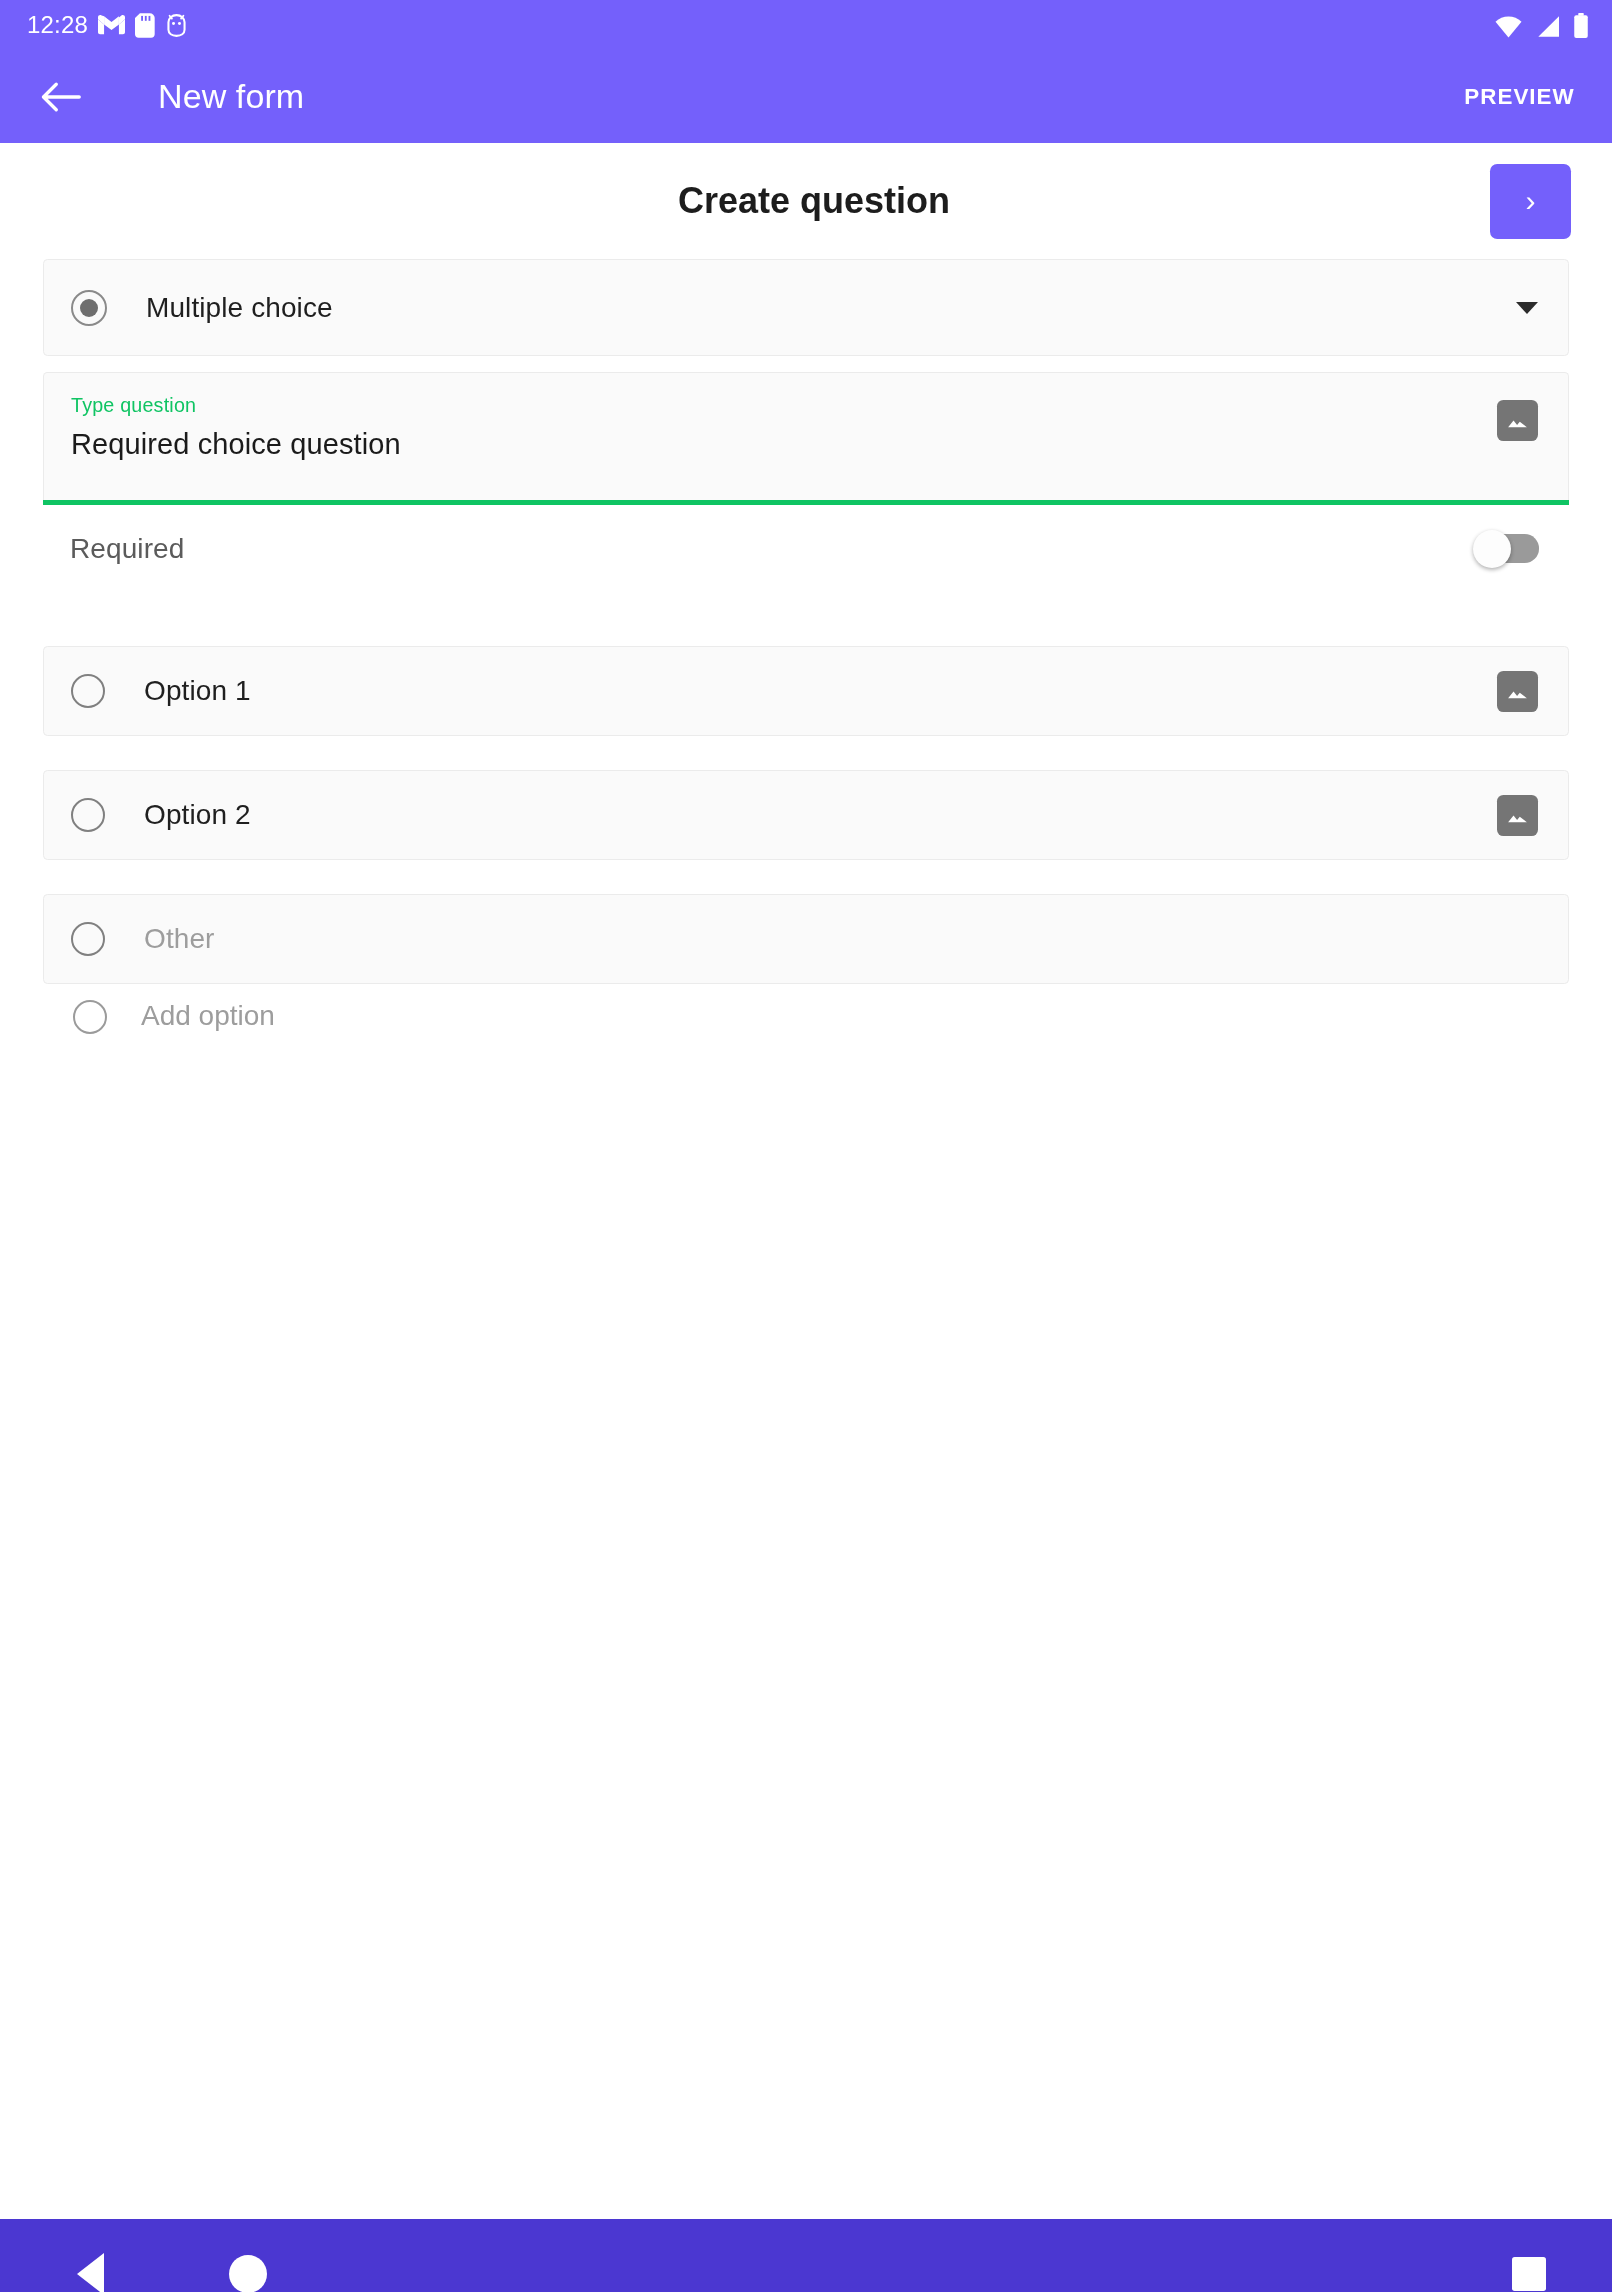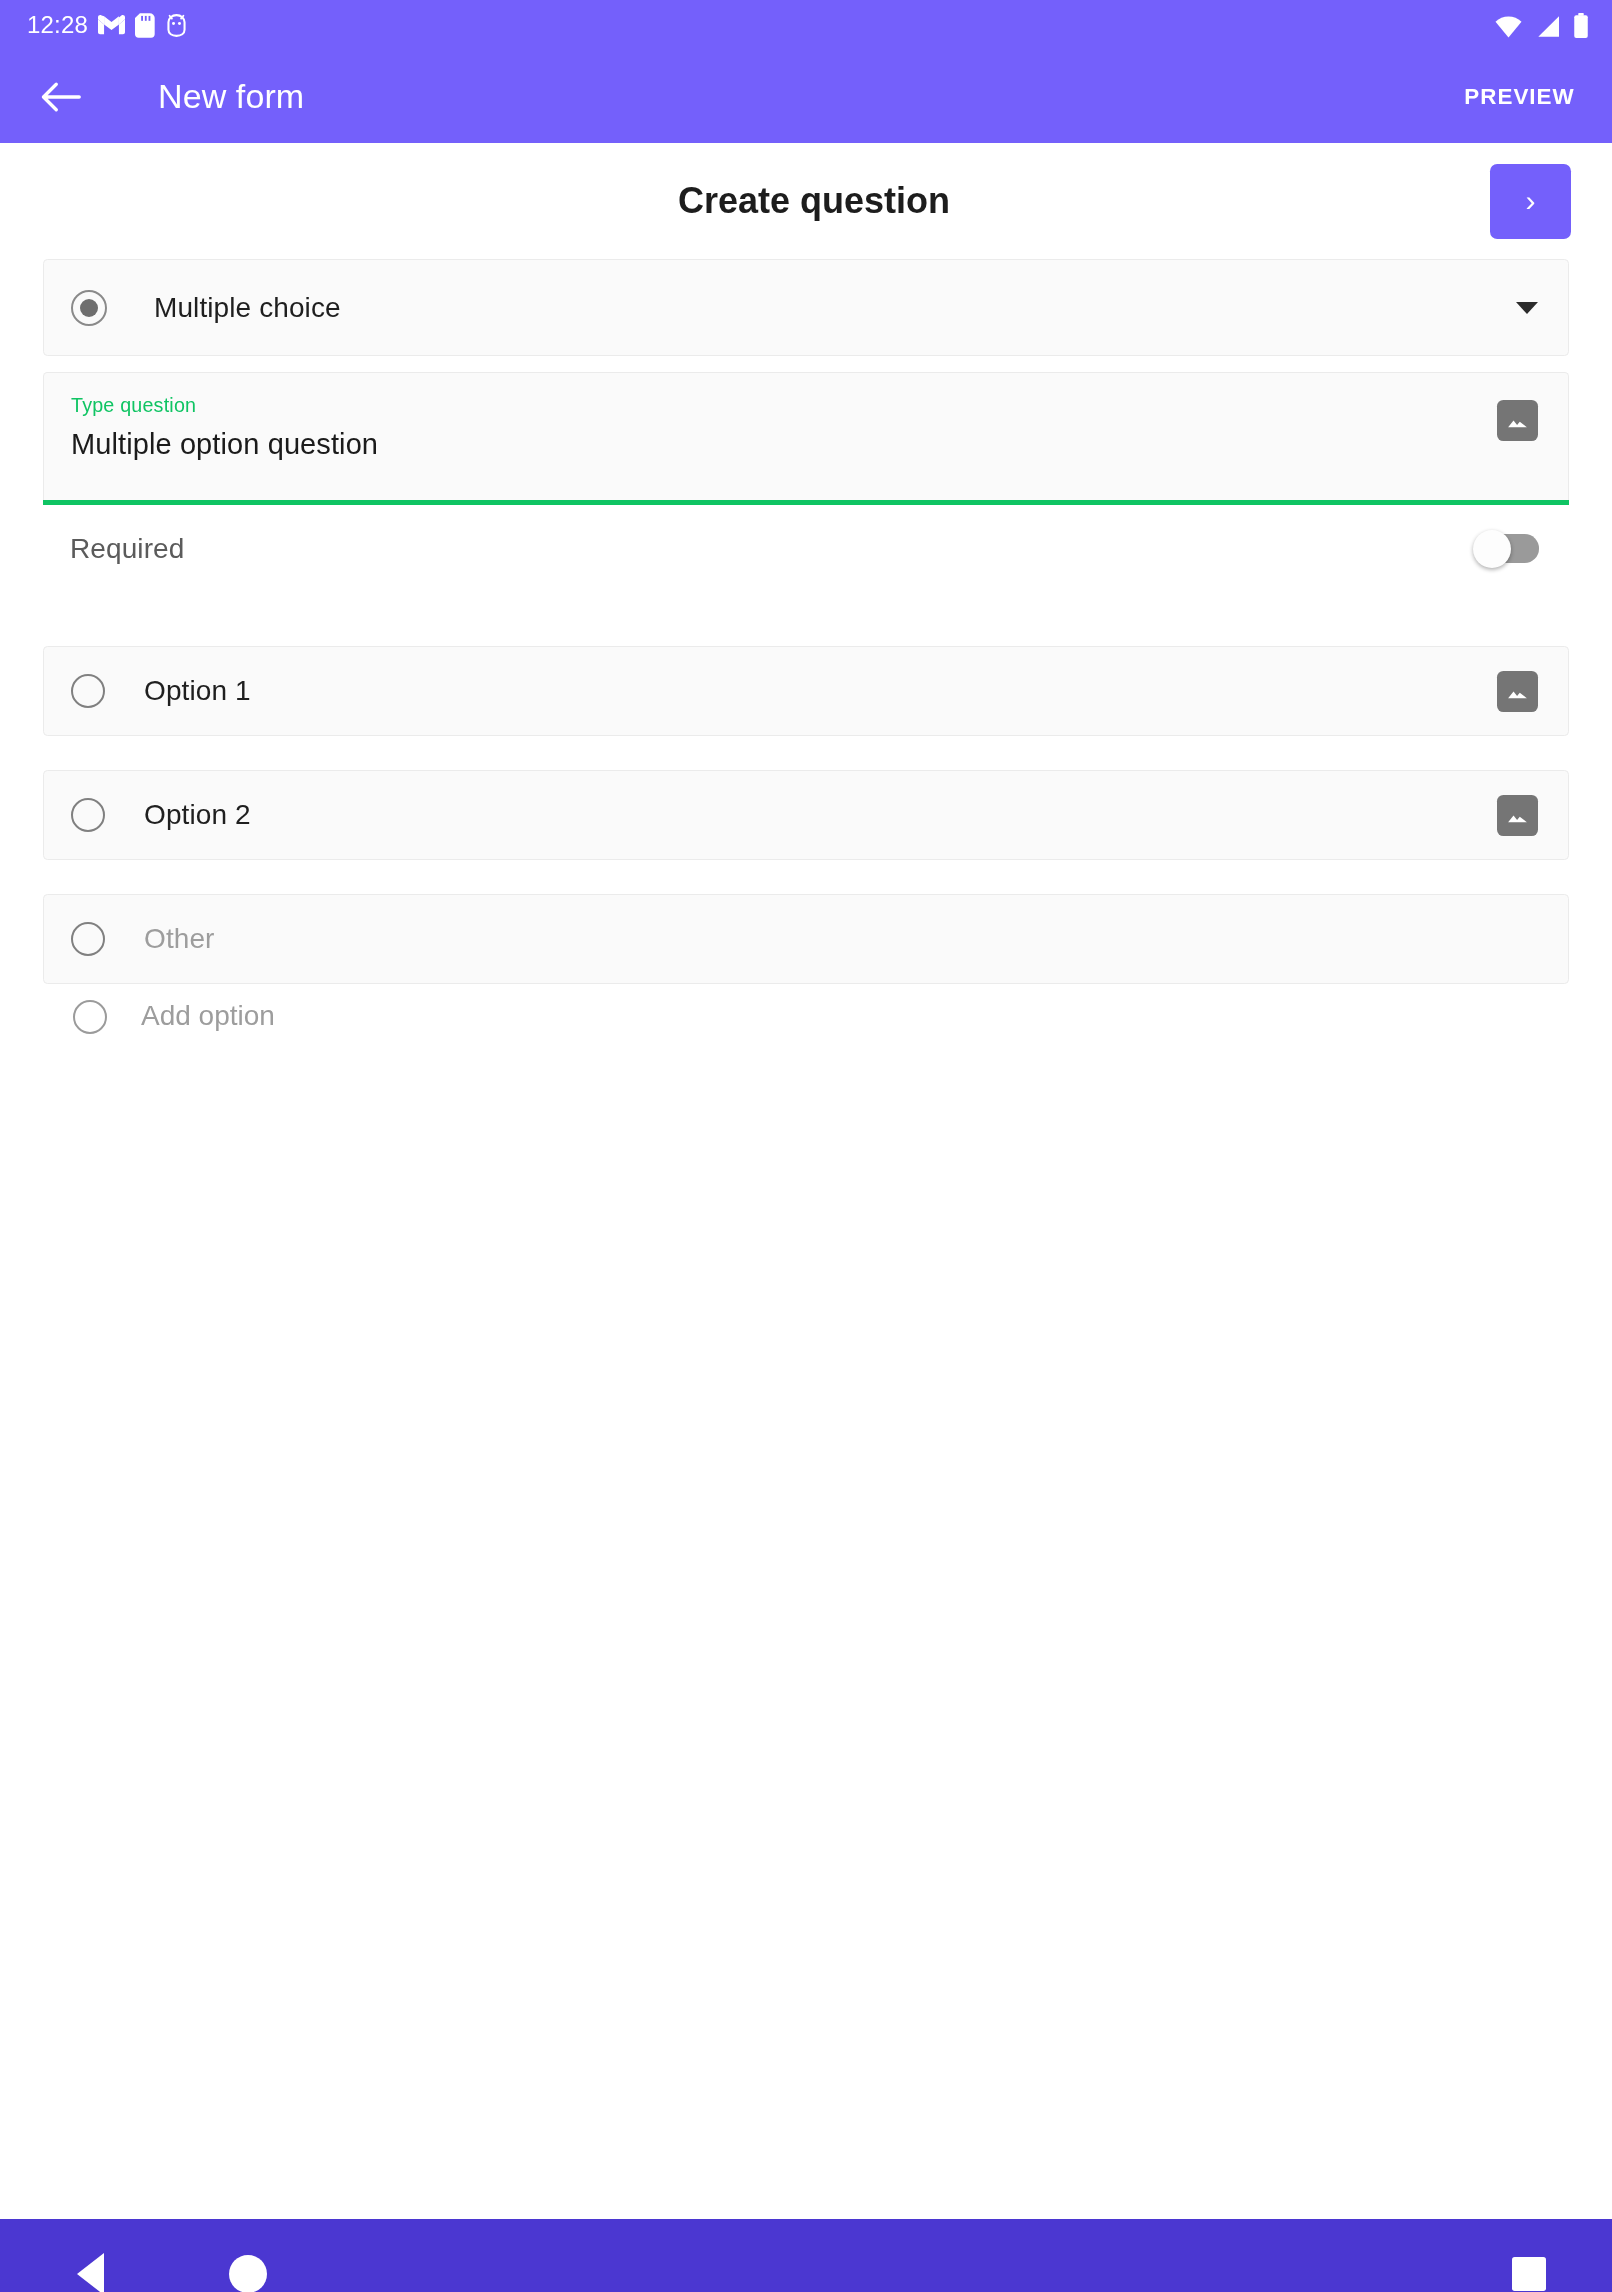--- a/index.html
+++ b/index.html
@@ -103,21 +103,21 @@
   .card {
     margin: 0 43px;
     background: #FAFAFA;
     border: 0.9px solid #EBEBEB;
     border-radius: 4.5px;
     display: flex;
     align-items: center;
     padding: 0 30px 0 27px;
     position: relative;
   }
-  .card-type { height: 97px; margin-bottom: 16px; gap: 8px; }
+  .card-type { height: 97px; margin-bottom: 16px; }
   .card-option { height: 90px; margin-bottom: 16px; margin-top: 34px; }
 
   .radio-outline {
     width: 34px; height: 34px;
     border: 2.7px solid #808080;
     border-radius: 50%;
     flex: 0 0 auto;
   }
   .radio-filled {
     width: 36px; height: 36px;
@@ -330,21 +330,21 @@
     <span class="radio-filled">
         <span class="dot"></span>
       </span>
     <span class="card-label">Multiple choice</span>
     <span class="caret"></span>
   </div>
 
   <div class="q-field">
     <div class="q-field-texts">
       <span class="q-label">Type question</span>
-      <span class="q-value">Multiple option question</span>
+      <span class="q-value">Required choice question</span>
     </div>
     <button class="img-btn">
       <svg class="icon-svg" width="25" height="25" viewBox="0 0 24 24">
         <path d="M3 18.5l5.2-6.4 3.4 4.1 2.6-3.1L21 18.5z" fill="#fff"></path>
       </svg>
     </button>
   </div>
   <div class="q-underline"></div>
 
   <div class="required-row">

